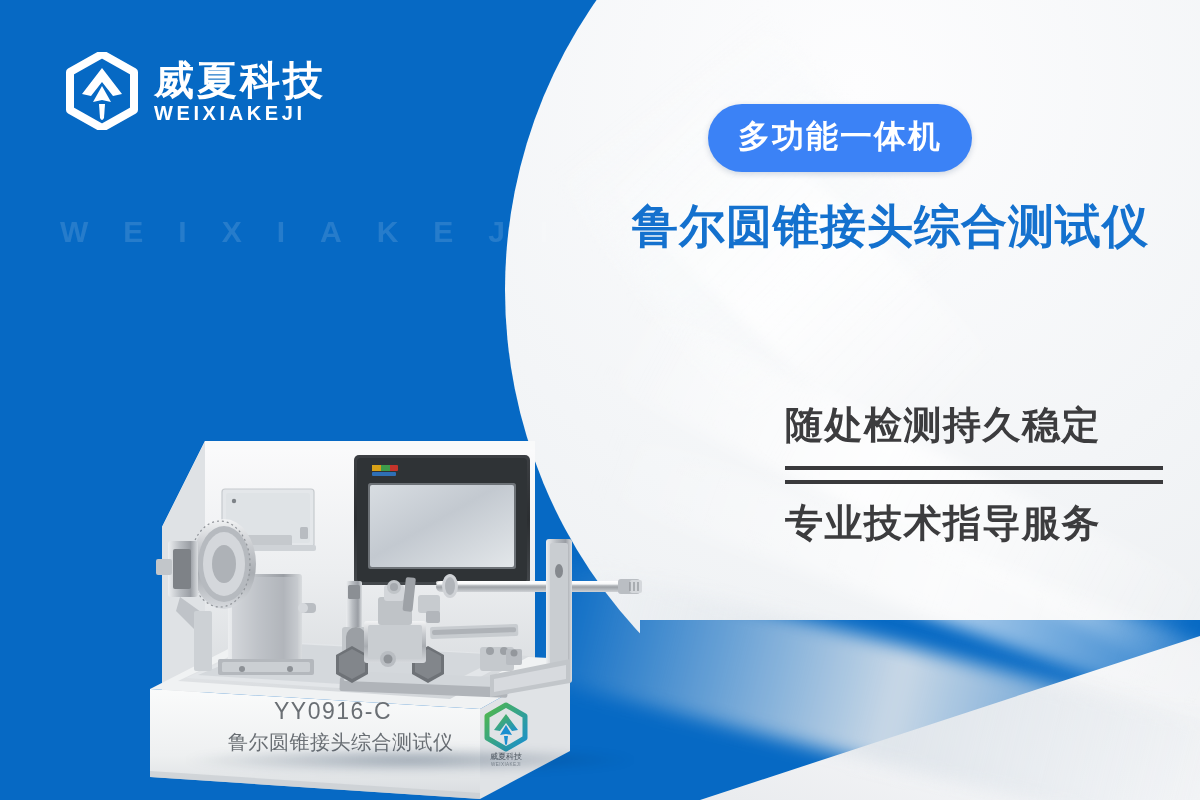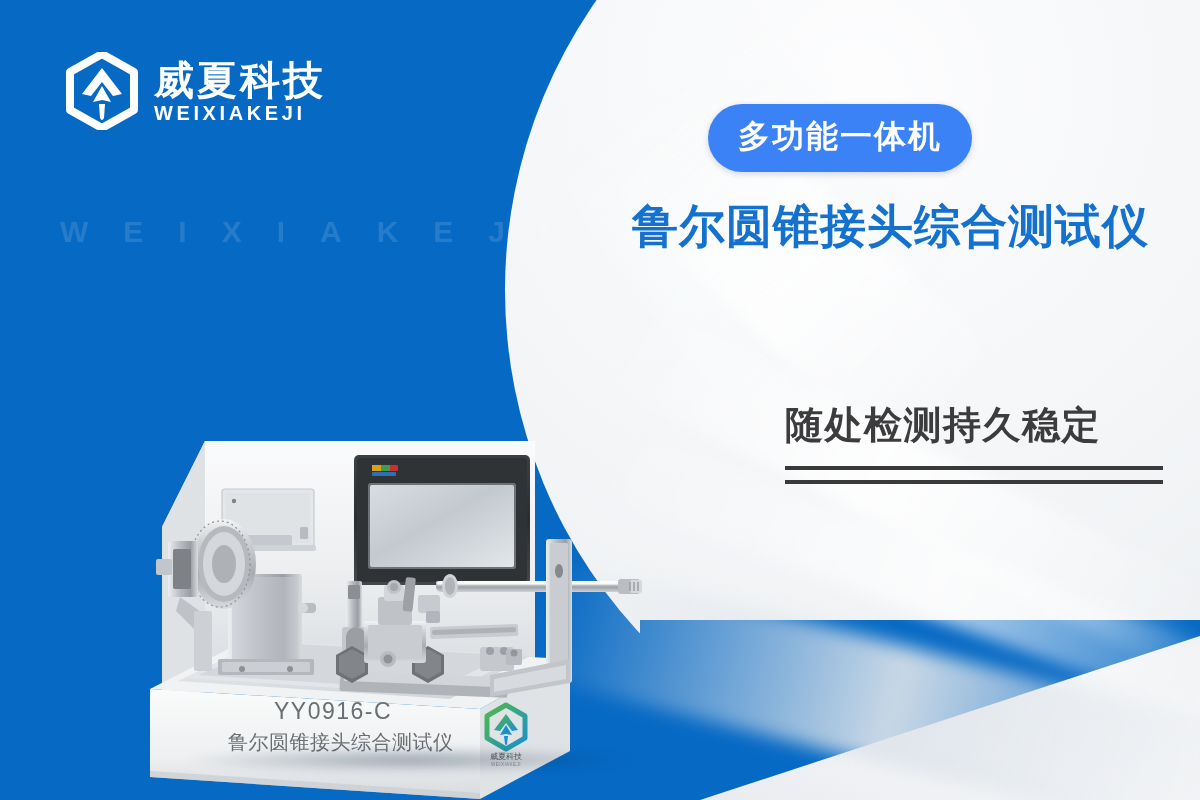--- a/index.html
+++ b/index.html
@@ -137,20 +137,21 @@
   </div>
 
   <div class="pill">多功能一体机</div>
 
   <div class="headline">鲁尔圆锥接头综合测试仪</div>
 
   <div class="features">
     <div class="feature-row">随处检测持久稳定</div>
     <div class="feature-sep"></div>
     <div class="feature-sep"></div>
+    <div class="feature-row">专业技术指导服务</div>
   </div>
 
   <div id="machine">
     <div class="m-shadow"></div>
 
     <svg width="540" height="440" viewBox="0 0 540 440">
       <defs>
         <linearGradient id="bodyTop" x1="0" y1="0" x2="0" y2="1">
           <stop offset="0%" stop-color="#f4f5f6"></stop>
           <stop offset="70%" stop-color="#e6e8ea"></stop>

